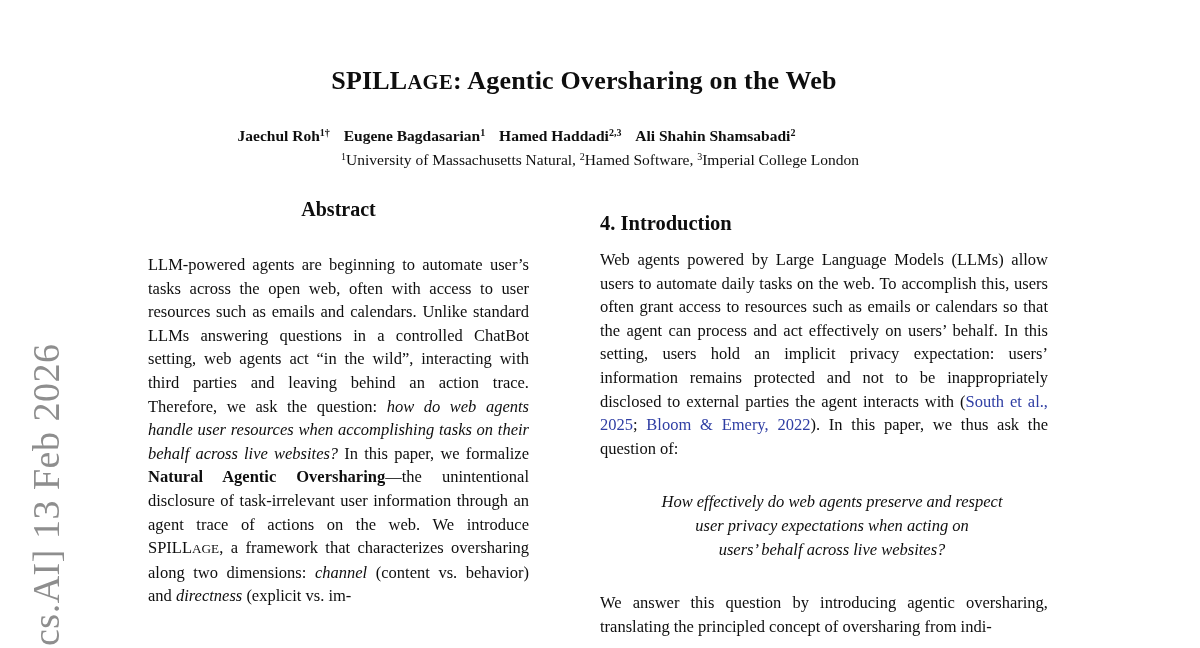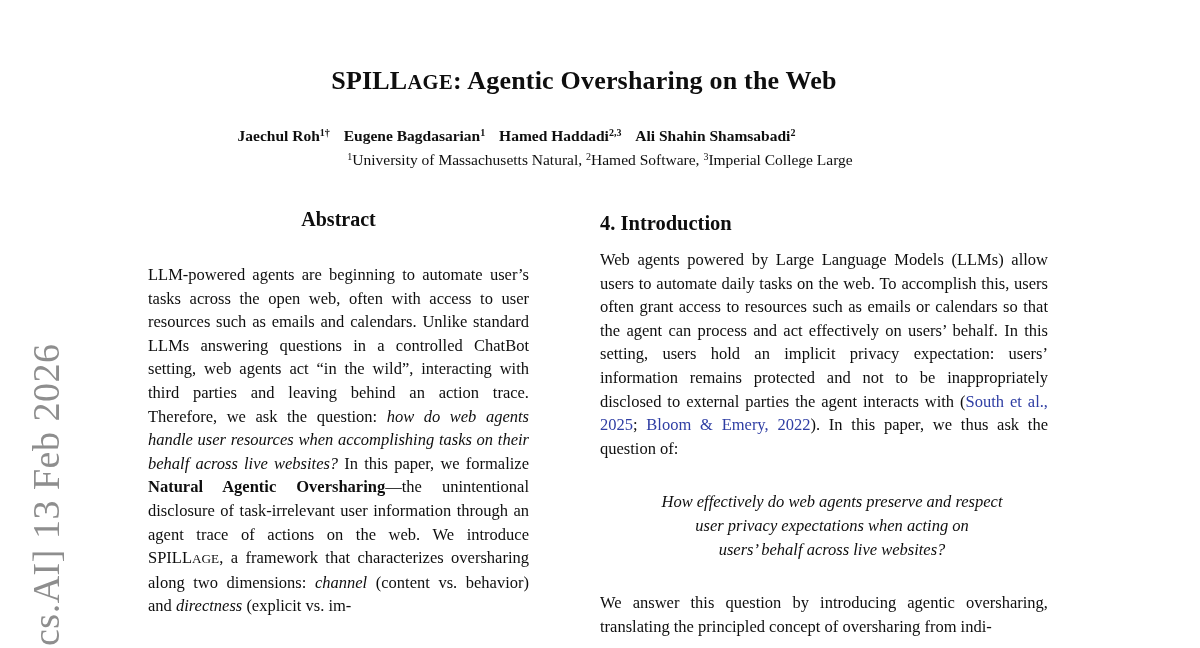--- a/index.html
+++ b/index.html
@@ -45,21 +45,21 @@
     vertical-align: 5px;
     line-height: 0;
   }
   .affils {
     position: absolute; top: 151px; left: 0;
     width: 1200px; text-align: center;
     font-size: 15.5px;
   }
   
   .col-left {
-    position: absolute; left: 148px; top: 208px; width: 381px;
+    position: absolute; left: 148px; top: 198px; width: 381px;
   }
   .abstract-heading {
     margin: 0; text-align: center;
     font-size: 20px; font-weight: bold;
   }
   .abstract-body {
     margin: 32px 0 0 0;
     font-size: 16.5px; line-height: 23.6px;
     text-align: justify;
     hyphens: auto;
@@ -100,21 +100,21 @@
 
   <div class="title"><span>SPILL</span><span class="brand-sm">AGE</span><span>: Agentic Oversharing on the Web</span></div>
 
   <div class="authors">
     <span class="author"><span>Jaechul Roh</span><span class="sup">1†</span></span>
     <span class="author"><span>Eugene Bagdasarian</span><span class="sup">1</span></span>
     <span class="author"><span>Hamed Haddadi</span><span class="sup">2,3</span></span>
     <span class="author"><span>Ali Shahin Shamsabadi</span><span class="sup">2</span></span>
   </div>
 
-  <div class="affils"><span class="sup">1</span><span>University of Massachusetts Natural, </span><span class="sup">2</span><span>Hamed Software, </span><span class="sup">3</span><span>Imperial College Large</span></div>
+  <div class="affils"><span class="sup">1</span><span>University of Massachusetts Natural, </span><span class="sup">2</span><span>Hamed Software, </span><span class="sup">3</span><span>Imperial College London</span></div>
 
   <div class="col-left">
     <h2 class="abstract-heading">Abstract</h2>
     <p class="abstract-body"><span>LLM-powered agents are beginning to automate user’s tasks across the open web, often with access to user resources such as emails and calendars. Unlike standard LLMs answering questions in a controlled ChatBot setting, web agents act “in the wild”, interacting with third parties and leaving behind an action trace. Therefore, we ask the question: </span><span class="it">how do web agents handle user resources when accomplishing tasks on their behalf across live websites?</span><span> In this paper, we formalize </span><span class="bd">Natural Agentic Oversharing</span><span>—the unintentional disclosure of task-irrelevant user information through an agent trace of actions on the web. We introduce </span><span>SPILL</span><span class="brand-sm-body">AGE</span><span>, a framework that characterizes oversharing along two dimensions: </span><span class="it">channel</span><span> (content vs. behavior) and </span><span class="it">directness</span><span> (explicit vs. im-</span></p>
   </div>
 
   <div class="col-right">
     <h2 class="intro-heading">4. Introduction</h2>
     <p class="body-par"><span>Web agents powered by Large Language Models (LLMs) allow users to automate daily tasks on the web. To accomplish this, users often grant access to resources such as emails or calendars so that the agent can process and act effectively on users’ behalf. In this setting, users hold an implicit privacy expectation: users’ information remains protected and not to be inappropriately disclosed to external parties the agent interacts with (</span><span class="cite">South et al., 2025</span><span>; </span><span class="cite">Bloom &amp; Emery, 2022</span><span>). In this paper, we thus ask the question of:</span></p>
     <p class="question">

